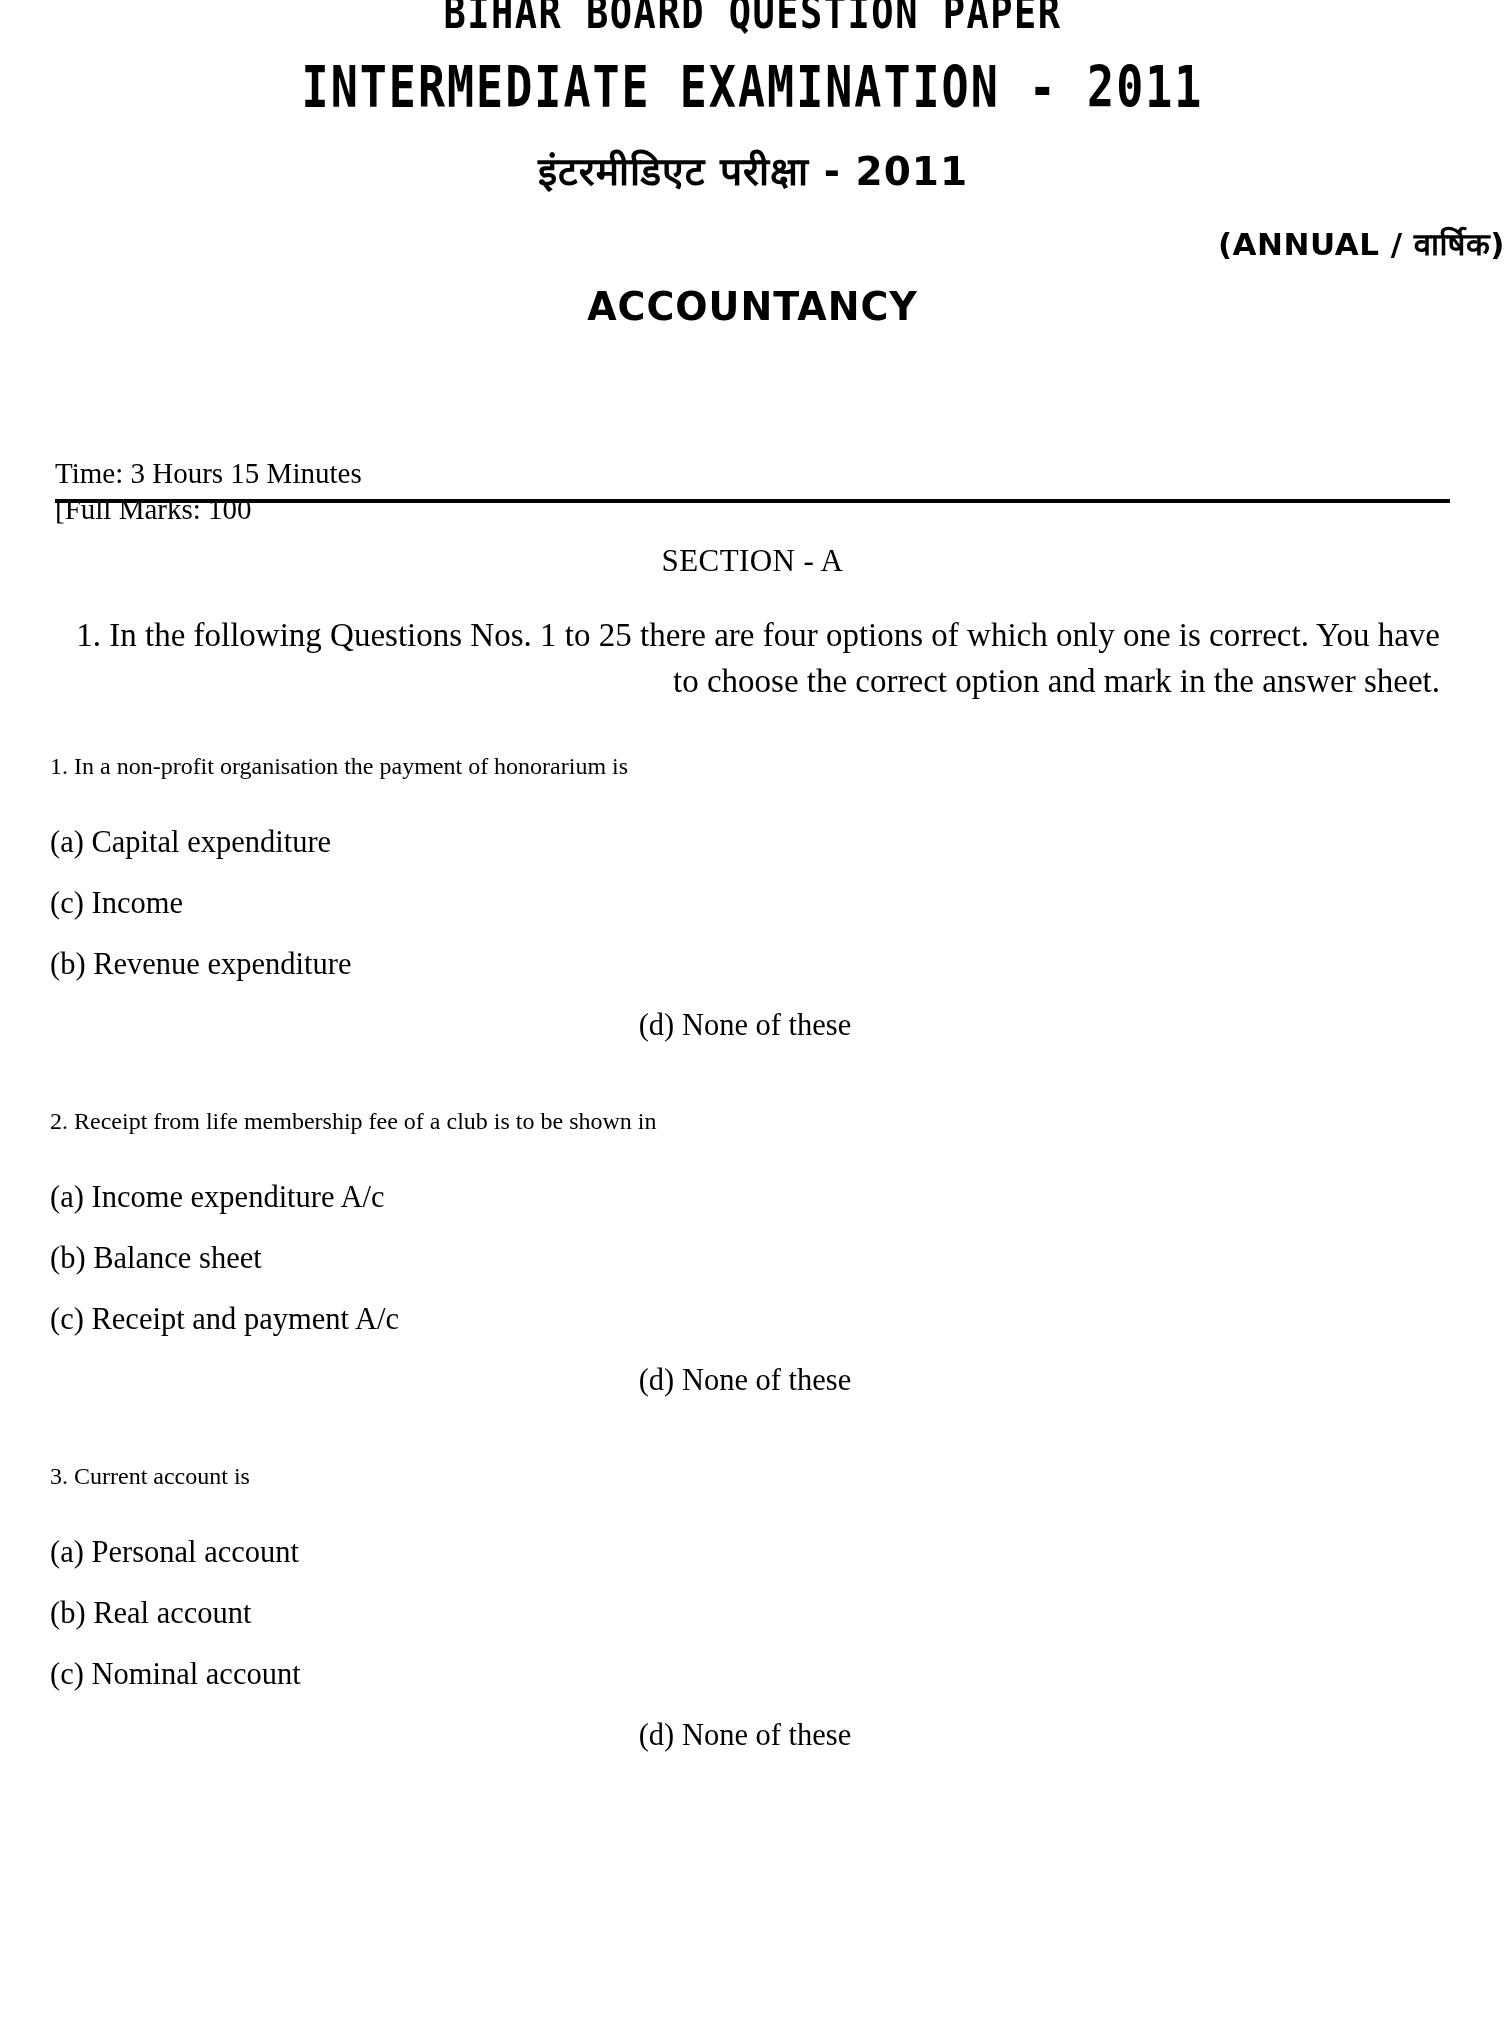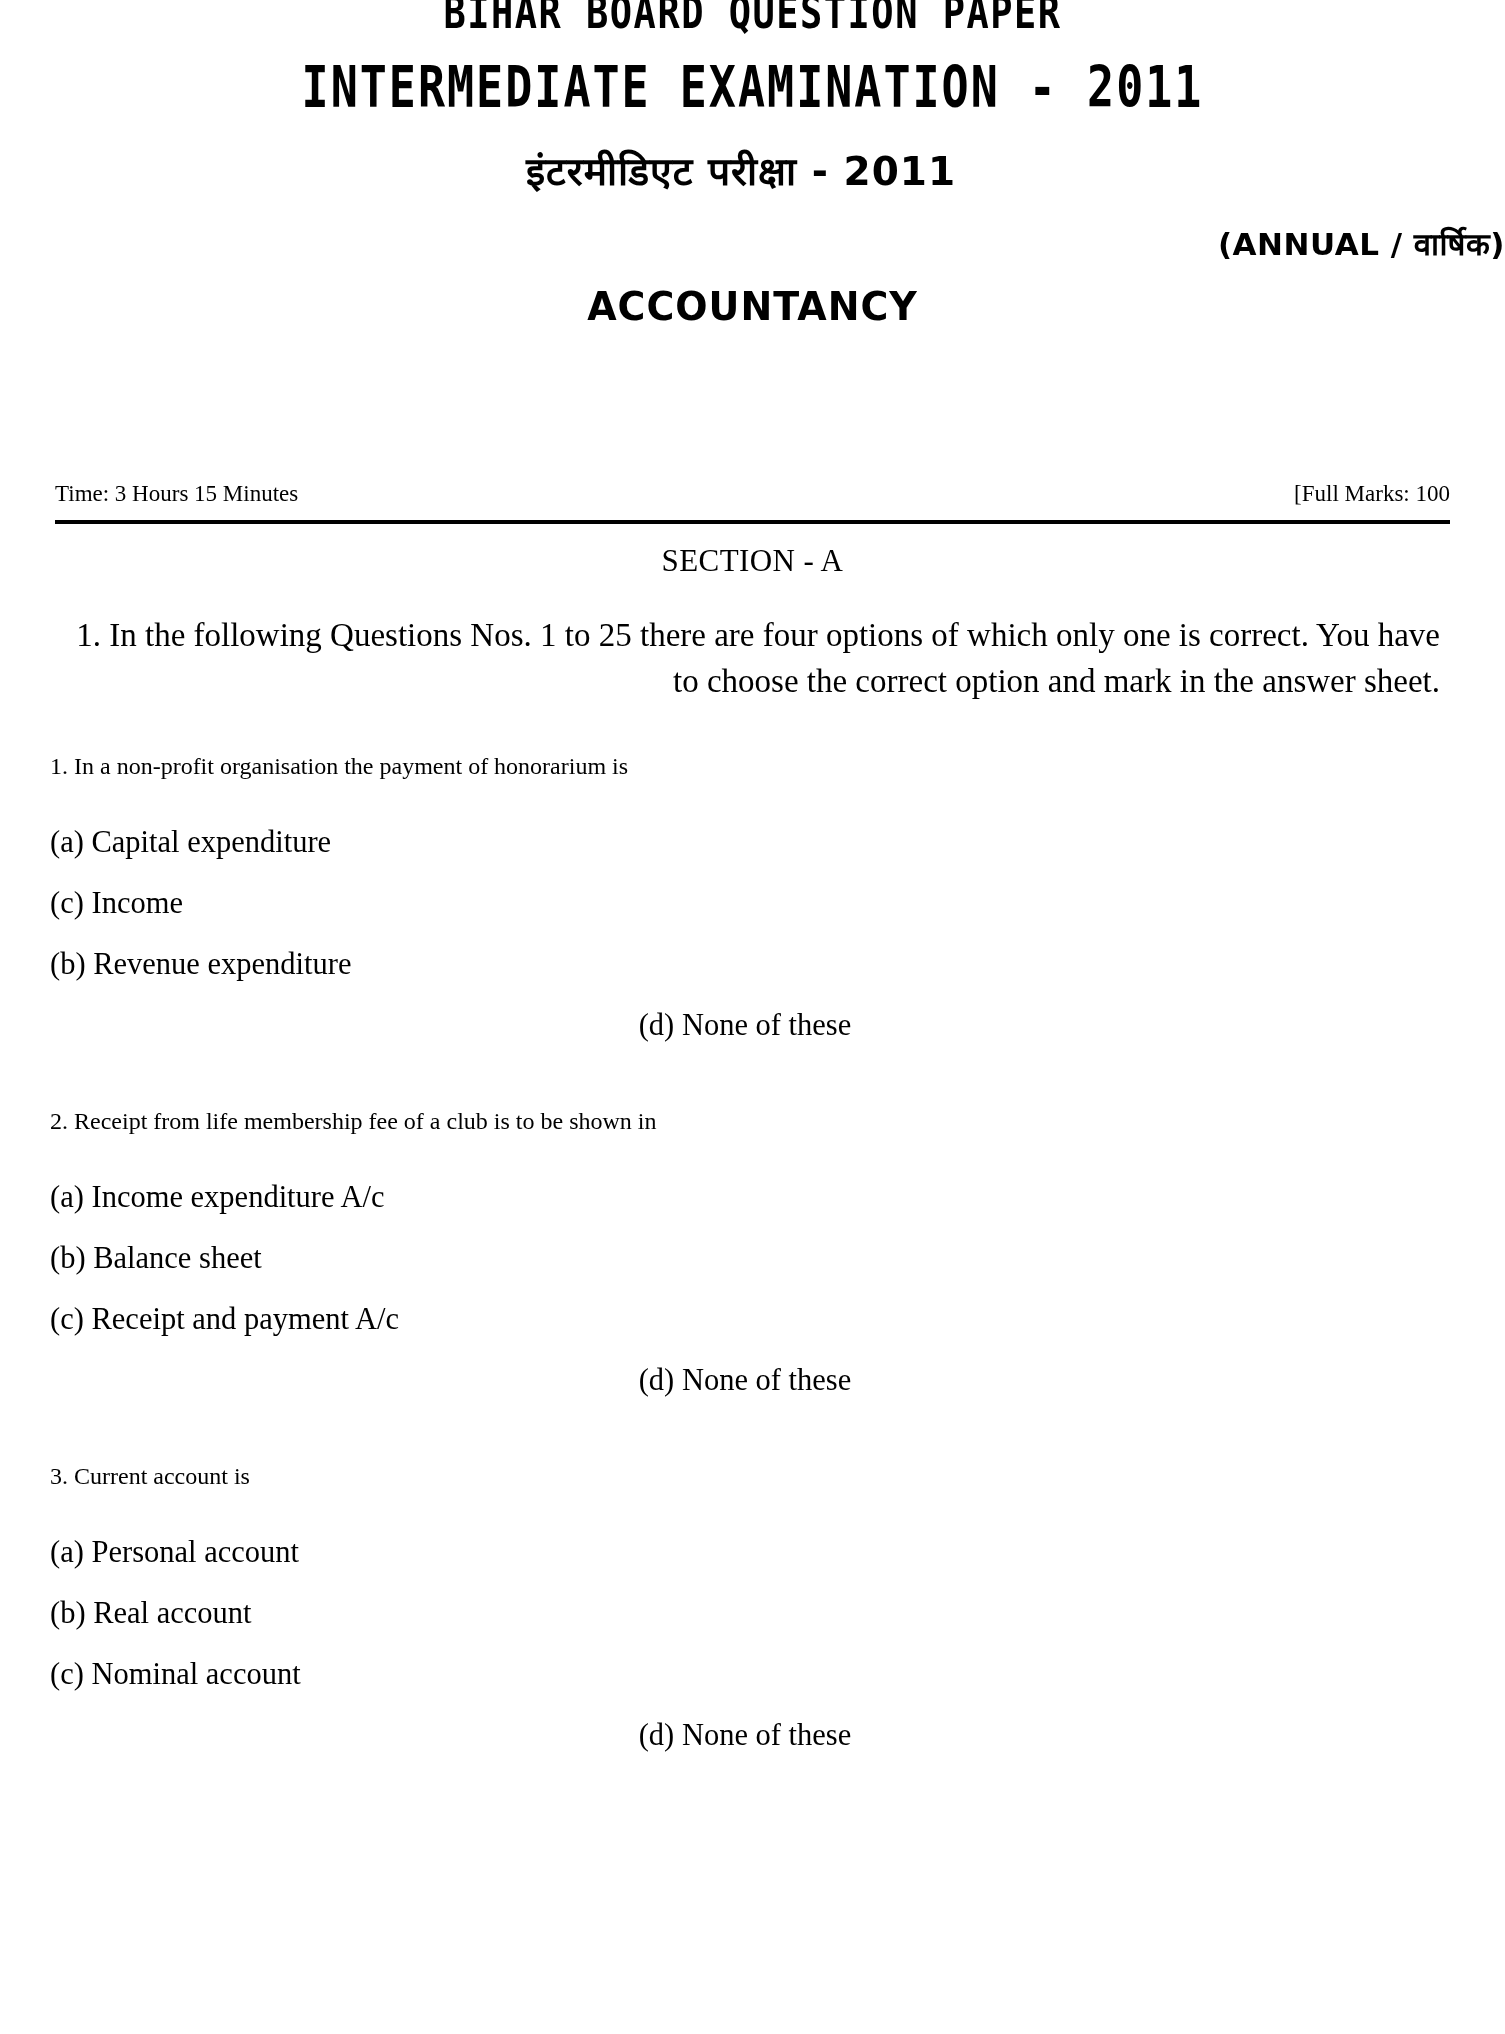--- a/index.html
+++ b/index.html
@@ -50,21 +50,21 @@
     font-size: 45px;
     letter-spacing: 2px;
     transform: scaleY(1.25);
     transform-origin: top center;
     white-space: nowrap;
   }
 
   .hdr-hindi {
     position: absolute;
     top: 143px;
-    left: 0;
+    left: 12px;
     width: 1482px;
     text-align: center;
     font-family: "DejaVu Sans", "Liberation Sans", sans-serif;
     font-weight: bold;
     font-size: 39px;
     letter-spacing: 1px;
     white-space: nowrap;
   }
 
   .hdr-annual {
@@ -91,30 +91,31 @@
     font-size: 38px;
     letter-spacing: 1px;
     transform: scaleY(1.05);
     transform-origin: top center;
     white-space: nowrap;
   }
 
   
   .meta-row {
     position: absolute;
-    top: 476px;
+    top: 455px;
     left: 55px;
     width: 1395px;
     height: 44px;
     display: flex;
     justify-content: space-between;
     align-items: flex-start;
     border-bottom: 4px solid #000000;
-    font-size: 23px;
+    font-size: 29px;
     line-height: 36px;
+    flex-direction: column;
   }
   .meta-left { white-space: nowrap; }
   .meta-right { white-space: nowrap; }
 
   
   .section-head {
     position: absolute;
     top: 543px;
     left: 0;
     width: 1505px;

